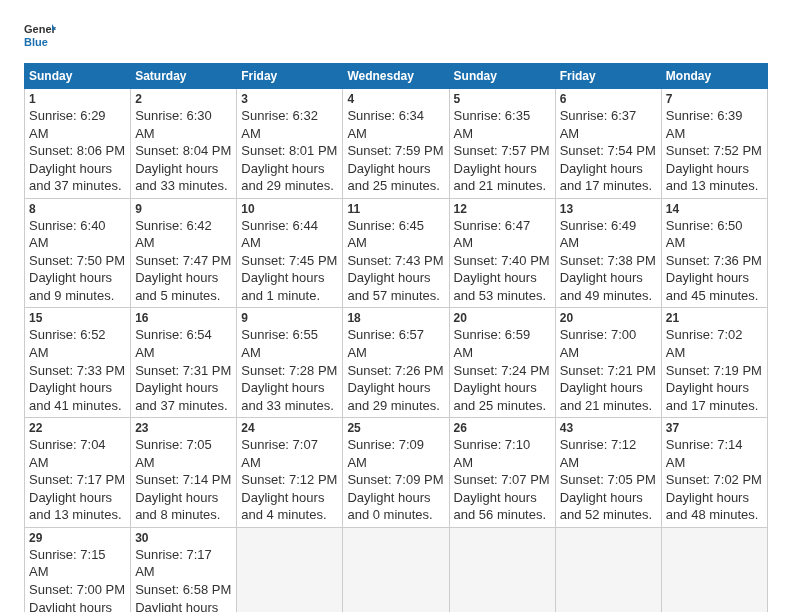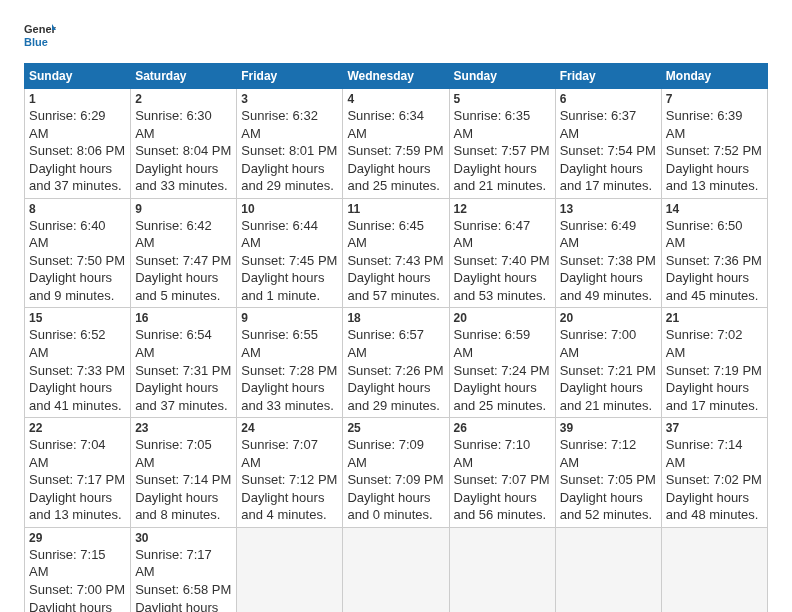--- a/index.html
+++ b/index.html
@@ -160,21 +160,21 @@
           <td><span class="day-num">22</span>
 <span class="cell-info">Sunrise: 7:04 AM<br>Sunset: 7:17 PM<br>Daylight hours<br>and 13 minutes.</span></td>
           <td><span class="day-num">23</span>
 <span class="cell-info">Sunrise: 7:05 AM<br>Sunset: 7:14 PM<br>Daylight hours<br>and 8 minutes.</span></td>
           <td><span class="day-num">24</span>
 <span class="cell-info">Sunrise: 7:07 AM<br>Sunset: 7:12 PM<br>Daylight hours<br>and 4 minutes.</span></td>
           <td><span class="day-num">25</span>
 <span class="cell-info">Sunrise: 7:09 AM<br>Sunset: 7:09 PM<br>Daylight hours<br>and 0 minutes.</span></td>
           <td><span class="day-num">26</span>
 <span class="cell-info">Sunrise: 7:10 AM<br>Sunset: 7:07 PM<br>Daylight hours<br>and 56 minutes.</span></td>
-          <td><span class="day-num">39</span>
+          <td><span class="day-num">43</span>
 <span class="cell-info">Sunrise: 7:12 AM<br>Sunset: 7:05 PM<br>Daylight hours<br>and 52 minutes.</span></td>
           <td><span class="day-num">37</span>
 <span class="cell-info">Sunrise: 7:14 AM<br>Sunset: 7:02 PM<br>Daylight hours<br>and 48 minutes.</span></td>
         </tr>
         <tr>
           <td><span class="day-num">29</span>
 <span class="cell-info">Sunrise: 7:15 AM<br>Sunset: 7:00 PM<br>Daylight hours<br>and 44 minutes.</span></td>
           <td><span class="day-num">30</span>
 <span class="cell-info">Sunrise: 7:17 AM<br>Sunset: 6:58 PM<br>Daylight hours<br>and 40 minutes.</span></td>
           <td class="empty"></td>

